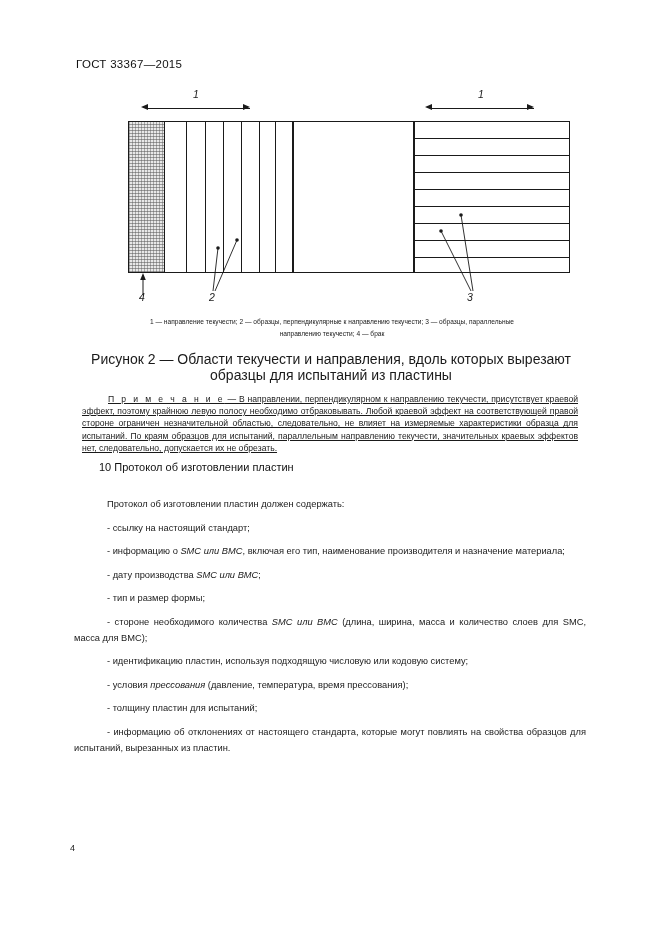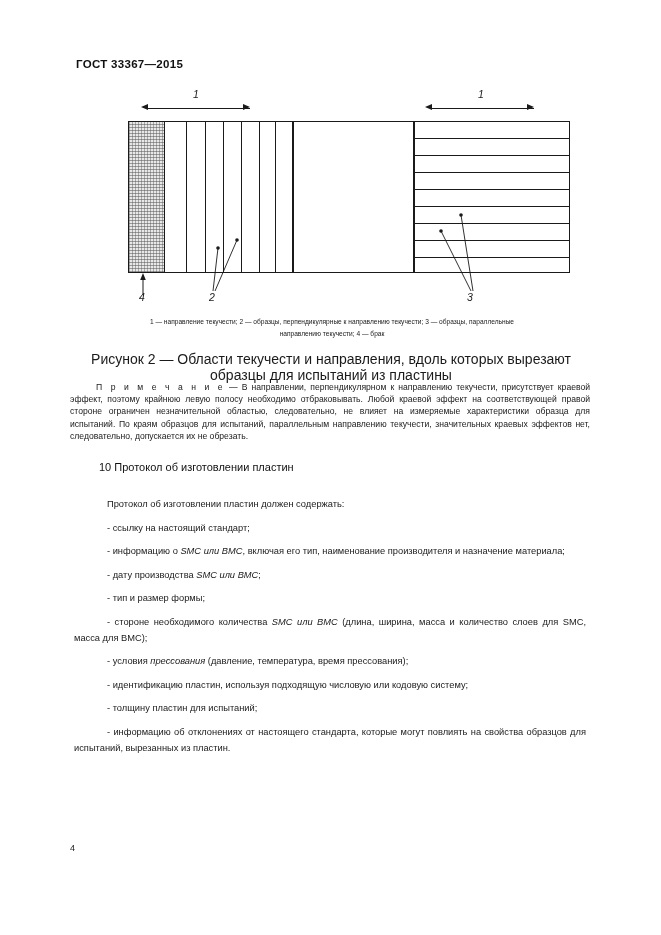--- a/index.html
+++ b/index.html
@@ -18,21 +18,21 @@
     background: #ffffff;
     overflow: hidden;
   }
 
   
   .doc-header {
     position: absolute;
     left: 76px;
     top: 58px;
     font-size: 11.5px;
-    font-weight: bold;
+    font-weight: normal;
     letter-spacing: 0.3px;
     color: #111;
   }
 
   
   .figure-block {
     position: absolute;
     left: 0;
     top: 88px;
     width: 661px;
@@ -159,21 +159,21 @@
     top: 377px;
     width: 528px;
     font-size: 8.6px;
     line-height: 1.42;
     text-align: justify;
     color: #1a1a1a;
   }
   .note .sp {
     letter-spacing: 2.2px;
   }
-  .note p { margin: 4px; text-indent: 26px; }
+  .note p { margin: 16px; text-indent: 26px; text-decoration: underline; }
 
   
   .section-head {
     position: absolute;
     left: 99px;
     top: 461px;
     font-size: 11px;
     font-weight: normal;
     color: #111;
   }
@@ -282,22 +282,22 @@
   <div class="section-head">10 Протокол об изготовлении пластин</div>
 
   <div class="body-text">
     <p>Протокол об изготовлении пластин должен содержать:</p>
     <div id="list-slot">
         <p><span>- ссылку на настоящий стандарт;</span></p>
         <p><span>- информацию о </span><i>SMC или BMC</i><span>, включая его тип, наименование производителя и назначение материала;</span></p>
         <p><span>- дату производства </span><i>SMC или BMC</i><span>;</span></p>
         <p><span>- тип и размер формы;</span></p>
         <p><span>- стороне необходимого количества </span><i>SMC или BMC</i><span> (длина, ширина, масса и количество слоев для SMC, масса для BMC);</span></p>
+        <p><span>- идентификацию пластин, используя подходящую числовую или кодовую систему;</span></p>
         <p><span>- условия </span><i>прессования</i><span> (давление, температура, время прессования);</span></p>
-        <p><span>- идентификацию пластин, используя подходящую числовую или кодовую систему;</span></p>
         <p><span>- толщину пластин для испытаний;</span></p>
         <p><span>- информацию об отклонениях от настоящего стандарта, которые могут повлиять на свойства образцов для испытаний, вырезанных из пластин.</span></p>
       </div>
   </div>
 
   <div class="page-number">4</div>
 
 </div>
 
 </body></html>

